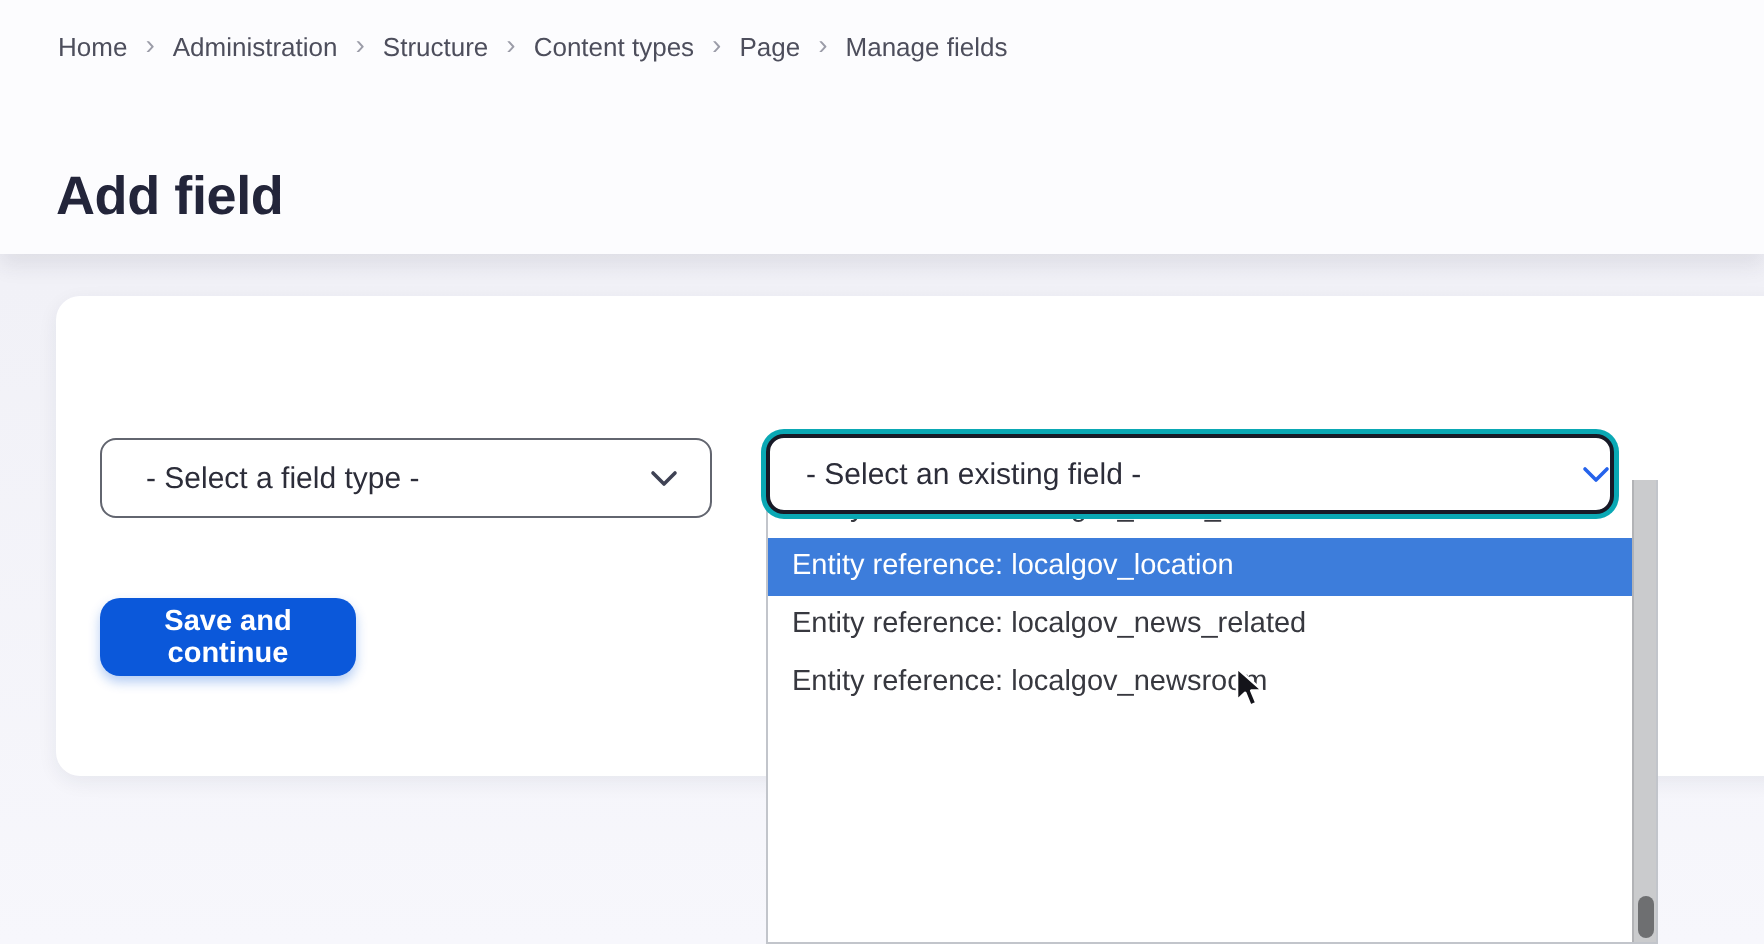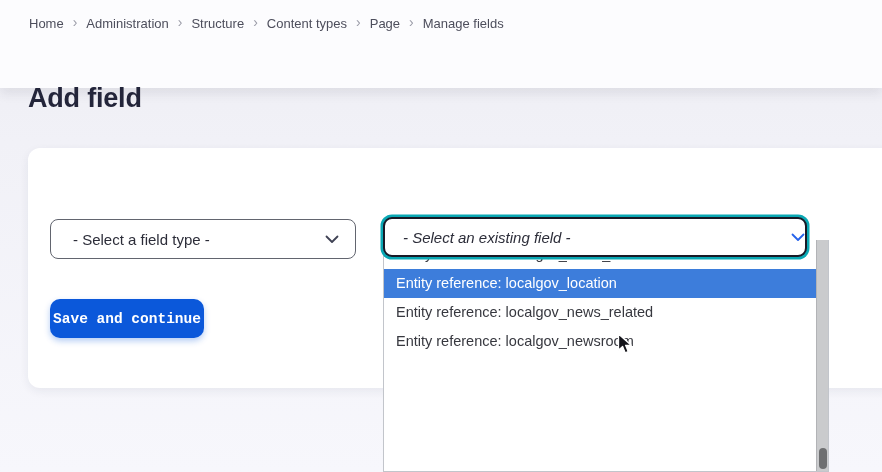--- a/index.html
+++ b/index.html
@@ -4,21 +4,21 @@
 <style>
   * { margin:0; padding:0; box-sizing:border-box; }
   html,body { width:882px; height:472px; }
   body { font-family:"Liberation Sans", sans-serif; }
   #screen {
     position:relative; width:882px; height:472px; overflow:hidden;
     background:linear-gradient(180deg,#ededf3 0%, #f1f1f7 30%, #f7f7fc 100%);
   }
   
   .header {
-    position:absolute; left:0; top:0; width:882px; height:88px;
+    position:absolute; left:0; top:0; width:882px; height:127px;
     background:#fcfcfe;
     box-shadow:0 6px 10px rgba(40,45,70,0.09);
   }
   .breadcrumb {
     position:absolute; left:29px; top:16px; display:flex; align-items:center; gap:9px;
     font-size:13px; color:#4d4e5c; white-space:nowrap;
   }
   .crumb { cursor:pointer; }
   .crumb-sep { color:#9b9ca8; font-size:14px; line-height:13px; transform:translateY(-1px); }
   .page-title {
@@ -45,21 +45,21 @@
   }
   .select-new {
     left:50px; top:219px; width:306px; height:40px;
     border:1px solid #62656f; border-radius:8px;
     padding:0 16px 0 22px; z-index:2;justify-content:space-between;
   }
   .select-existing {
     left:383px; top:217px; width:424px; height:40px;
     border:2px solid #181a27; border-radius:9px;
     box-shadow:0 0 0 2.5px #0aa8b4;
-    padding:0 0 0 18px; z-index:3;font-style:italic;
+    padding:0 0 0 18px; z-index:3;
   }
   .select-value { font-size:15px; color:#2c2d39; }
   .chevron svg { display:block; }
 
   
   .listbox {
     position:absolute; left:383px; top:240px; width:446px; height:232px;
     background:#fff; border:1px solid #c2c5cb; border-top:none;
     z-index:2; display:flex;
   }
@@ -71,23 +71,23 @@
   .option.highlighted { background:#3d7ddb; color:#ffffff; }
   .list-scrollbar {
     flex:0 0 12px; position:relative; background:#cacbcd; border-left:1px solid #b2b3b6;
   }
   .scroll-thumb {
     position:absolute; left:2px; bottom:2px; width:8px; height:21px;
     background:#6e6f71; border-radius:4px;
   }
   
   .primary-btn {
-    position:absolute; left:50px; top:299px; width:154px; height:39px;
+    position:absolute; left:50px; top:299px; width:128px; height:39px;
     background:#0b58da; color:#ffffff; font-size:14.5px; font-weight:bold;
-    font-family:Liberation Mono, monospace;
+    font-family:Liberation Sans, sans-serif;
     border:none; border-radius:10px; cursor:pointer; z-index:2;
     box-shadow:0 3px 6px rgba(11,88,218,0.30);
   }
   
   .mouse-cursor { position:absolute; left:617px; top:333px; z-index:10; pointer-events:none; }
 </style>
 </head>
 <body>
 
 <div id="screen">

